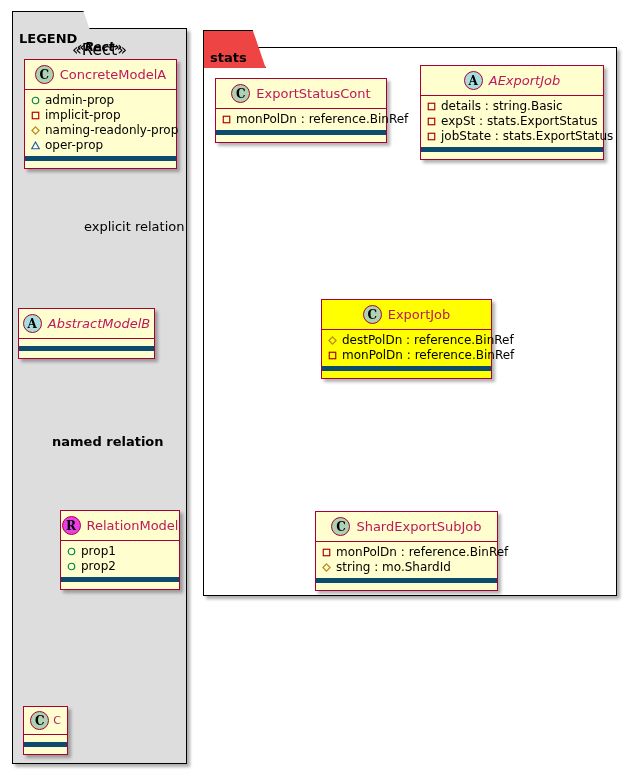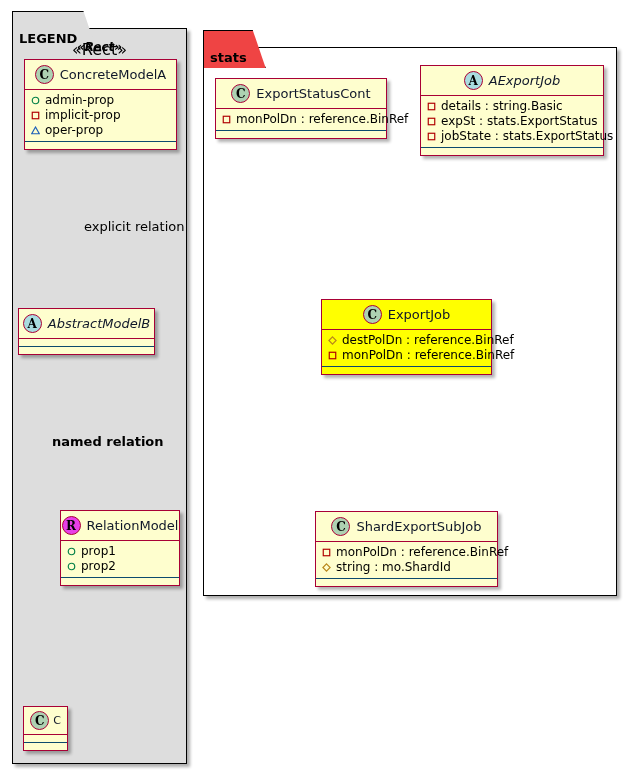--- a/index.html
+++ b/index.html
@@ -61,21 +61,21 @@
     display: flex;
     align-items: center;
     justify-content: center;
     gap: 6px;
     padding: 5px 8px 5px 8px;
     border-bottom: 1px solid #A80036;
     white-space: nowrap;
   }
   .cls-title {
     font-size: 13px;
-    color: #0f172a;
+    color: #be185d;
     line-height: 1;
   }
   .cls-title.italic { font-style: italic; }
   .cls-stereo {
     position: absolute;
     width: 100%;
     text-align: center;
     font-size: 12px;
     font-style: italic;
     font-weight: bold;
@@ -94,21 +94,21 @@
     font-family: "DejaVu Serif", serif;
     line-height: 1;
     flex: 0 0 auto;
   }
   .badge-C { background: #ADD1B2; border: 1px solid #A80036; color: #000000; }
   .badge-A { background: #A9DCDF; border: 1px solid #A80036; color: #000000; }
   .badge-R { background: #E83EE8; border: 1px solid #A80036; color: #000000; }
 
   .cls-attrs {
     padding: 3px 6px 3px 6px;
-    border-bottom: 1px solid #0c4a6e;
+    border-bottom: 5px solid #0c4a6e;
   }
   .cls-attrs.empty { padding: 0; height: 7px; }
   .cls-footer { height: 7px; }
 
   .attr {
     display: flex;
     align-items: center;
     gap: 5px;
     font-size: 12px;
     color: #000000;
@@ -187,20 +187,26 @@
         <span class="attr-label">admin-prop</span>
       </div>
       <div class="attr">
         <svg class="mk" viewBox="0 0 10 10">
             <rect x="1.4" y="1.4" width="7.2" height="7.2" fill="none" stroke="#B00000" stroke-width="1.3"></rect>
           </svg>
         <span class="attr-label">implicit-prop</span>
       </div>
       <div class="attr">
         <svg class="mk" viewBox="0 0 10 10">
+            <polygon points="5,1 9,5 5,9 1,5" fill="none" stroke="#B8861B" stroke-width="1.3"></polygon>
+          </svg>
+        <span class="attr-label">naming-readonly-prop</span>
+      </div>
+      <div class="attr">
+        <svg class="mk" viewBox="0 0 10 10">
             <polygon points="5,1.2 9.2,8.6 0.8,8.6" fill="none" stroke="#1B5FB8" stroke-width="1.3"></polygon>
           </svg>
         <span class="attr-label">oper-prop</span>
       </div>
     </div>
     <div class="cls-footer"></div>
   </div>
 
   <div class="edge-label" style="left:84px; top:220px;">explicit relation</div>
 

